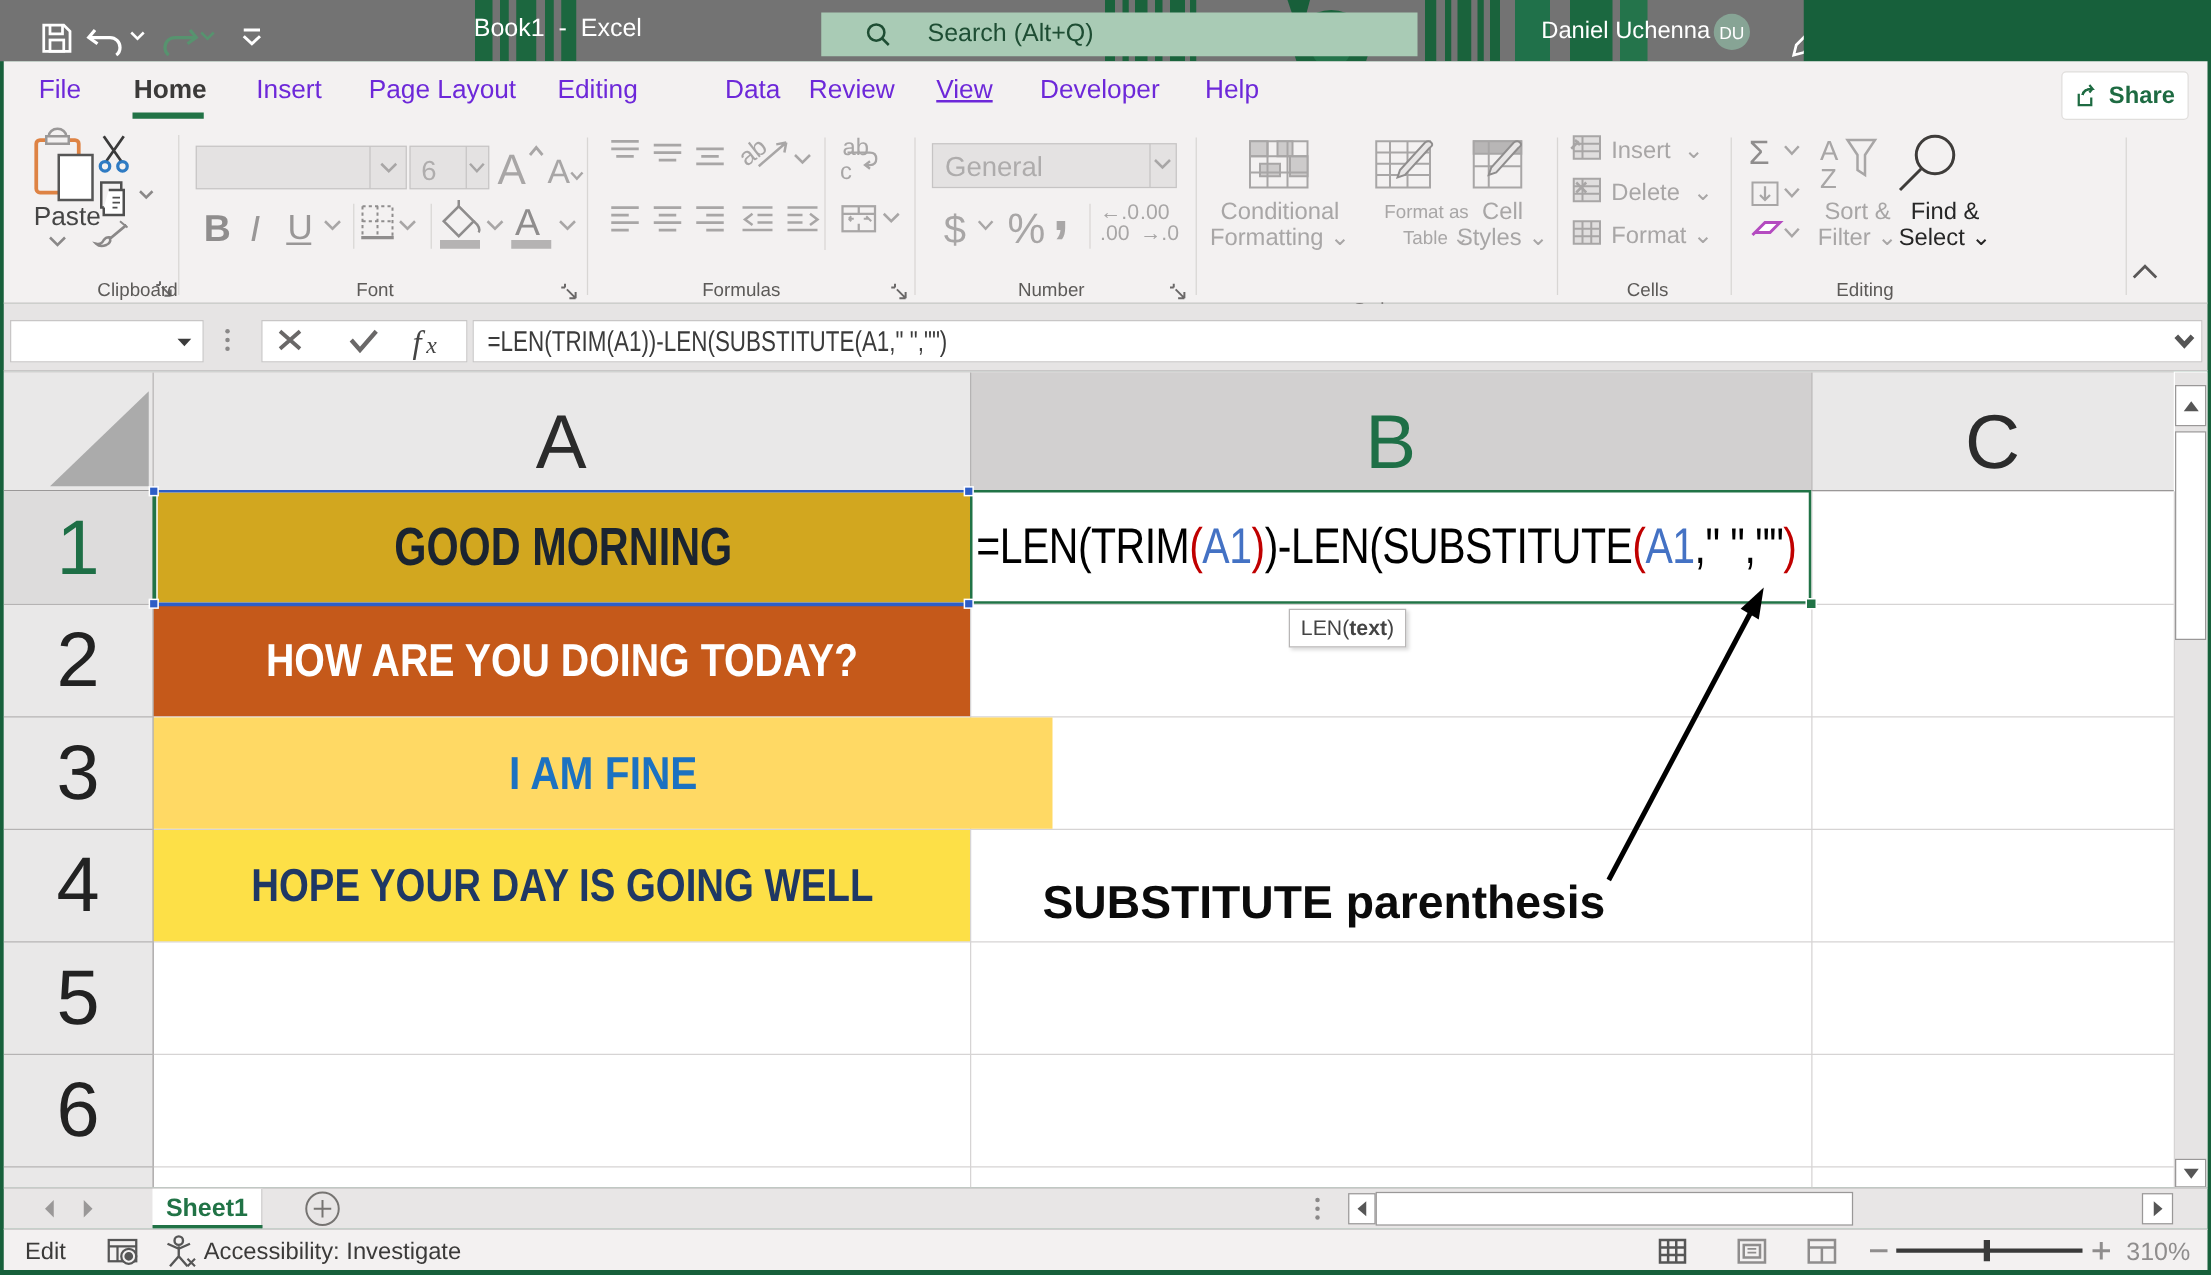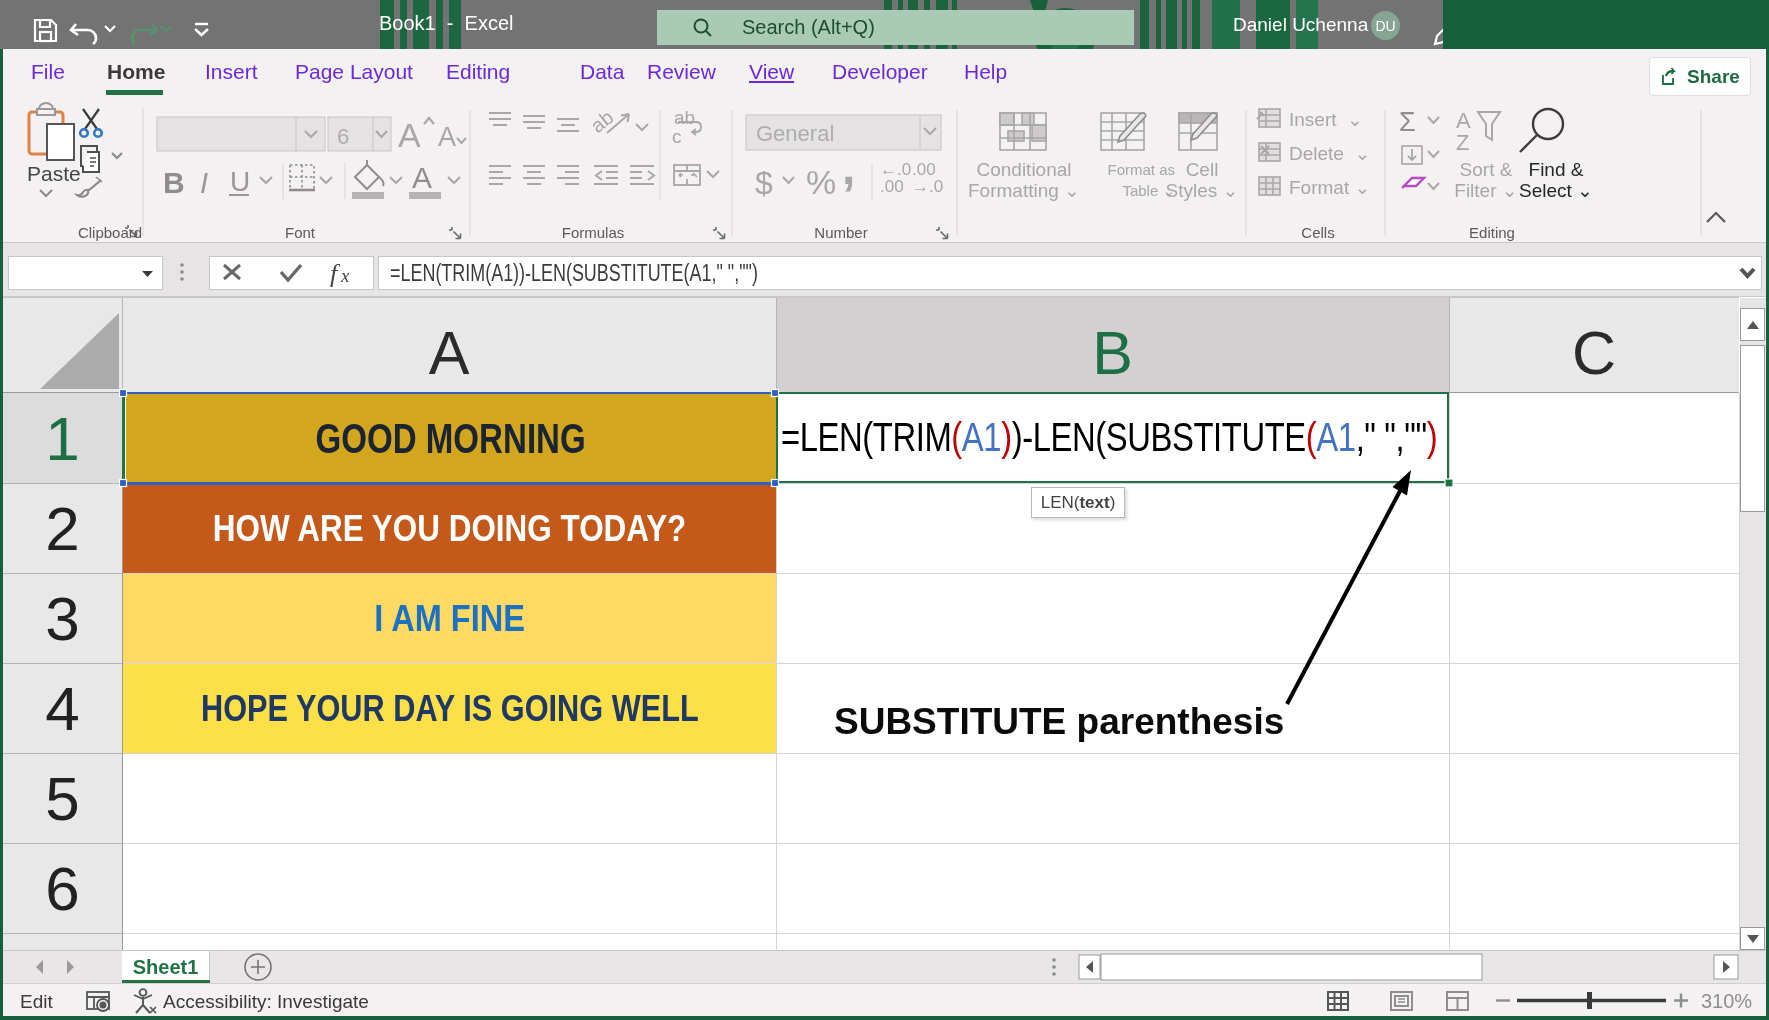--- a/index.html
+++ b/index.html
@@ -430,21 +430,21 @@
     <div class="gl" style="left:773px;top:186px;width:1px;height:467px;"></div>
     <div class="gl" style="left:1446px;top:96px;width:1px;height:557px;"></div>
     <div class="gl" style="left:1736px;top:96px;width:1px;height:557px;"></div>
 
     <div class="cell" style="left:123px;top:97px;width:650px;height:88px;background:#D2A71F;color:#1B2430;font-size:43px;">
         <span style="transform:scaleX(0.77);">GOOD MORNING</span>
       </div>
     <div class="cell" style="left:120px;top:187px;width:653px;height:89px;background:#C5591A;color:#fff;font-size:37px;">
         <span style="transform:scaleX(0.85);">HOW ARE YOU DOING TODAY?</span>
       </div>
-    <div class="cell" style="left:120px;top:277px;width:653px;height:89px;background:#FFD964;color:#1C72C1;font-size:37px;text-align:center;">
+    <div class="cell" style="left:120px;top:277px;width:719px;height:89px;background:#FFD964;color:#1C72C1;font-size:37px;text-align:center;">
         <span style="transform:scaleX(0.88);">I AM FINE</span>
       </div>
     <div class="cell" style="left:120px;top:367px;width:653px;height:89px;background:#fde047;color:#1F3864;font-size:37px;">
         <span style="transform:scaleX(0.83);">HOPE YOUR DAY IS GOING WELL</span>
       </div>
 
     <div class="gl" style="left:121px;top:95px;width:652px;height:2px;background:#2E5EC6;"></div>
     <div class="gl" style="left:121px;top:185px;width:652px;height:3px;background:#2E5EC6;"></div>
     <div class="gl" style="left:122px;top:97px;width:1px;height:88px;background:#fff;"></div>
 

